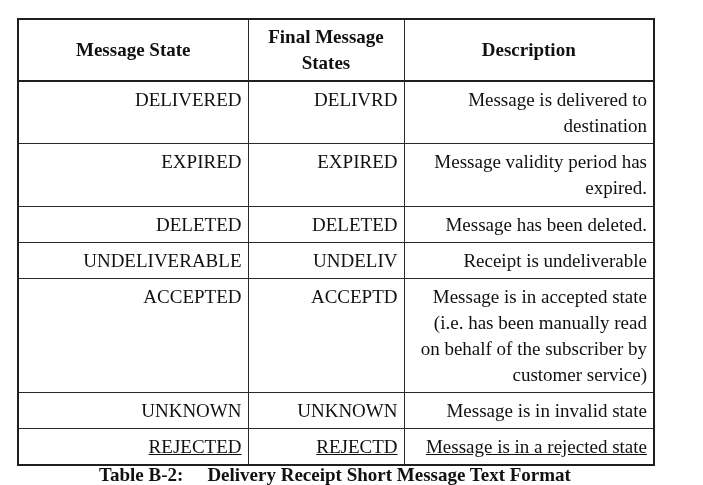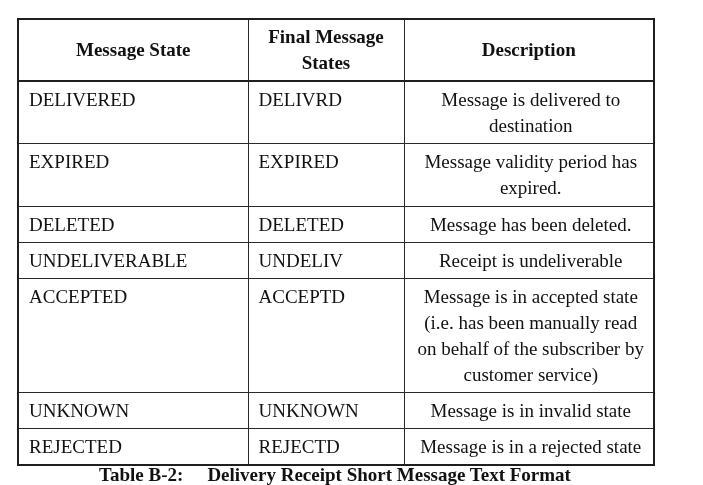--- a/index.html
+++ b/index.html
@@ -44,30 +44,30 @@
     border-bottom: 2px solid #1f1f1f;
     font-weight: bold;
     text-align: center;
     vertical-align: middle;
     padding: 2px 6px;
   }
   table.msg-table td {
     vertical-align: top;
     padding: 5px 6px 4px 10px;
   }
-  td.col-state  { text-align: left; }
-  td.col-final  { text-align: left; padding-left: 4px; padding-right: 4px; }
-  td.col-desc   { text-align: center; padding-right: 5px; }
+  td.col-state  { text-align: right; }
+  td.col-final  { text-align: right; padding-left: 4px; padding-right: 4px; }
+  td.col-desc   { text-align: right; padding-right: 5px; }
   tbody tr.r1 { height: 58px; }
   tbody tr.r2 { height: 63px; }
   tbody tr.r3 { height: 32px; }
   tbody tr.r4 { height: 35px; }
   tbody tr.r5 { height: 105px; }
   tbody tr.r6 { height: 35px; }
-  tbody tr.r7 { height: 33px; }
+  tbody tr.r7 { height: 33px; text-decoration: underline; }
   .caption {
     position: absolute;
     left: 17px;
     top: 449px;
     width: 636px;
     text-align: center;
     font-weight: bold;
     font-size: 19px;
     white-space: nowrap;
     margin-top: 15px;

